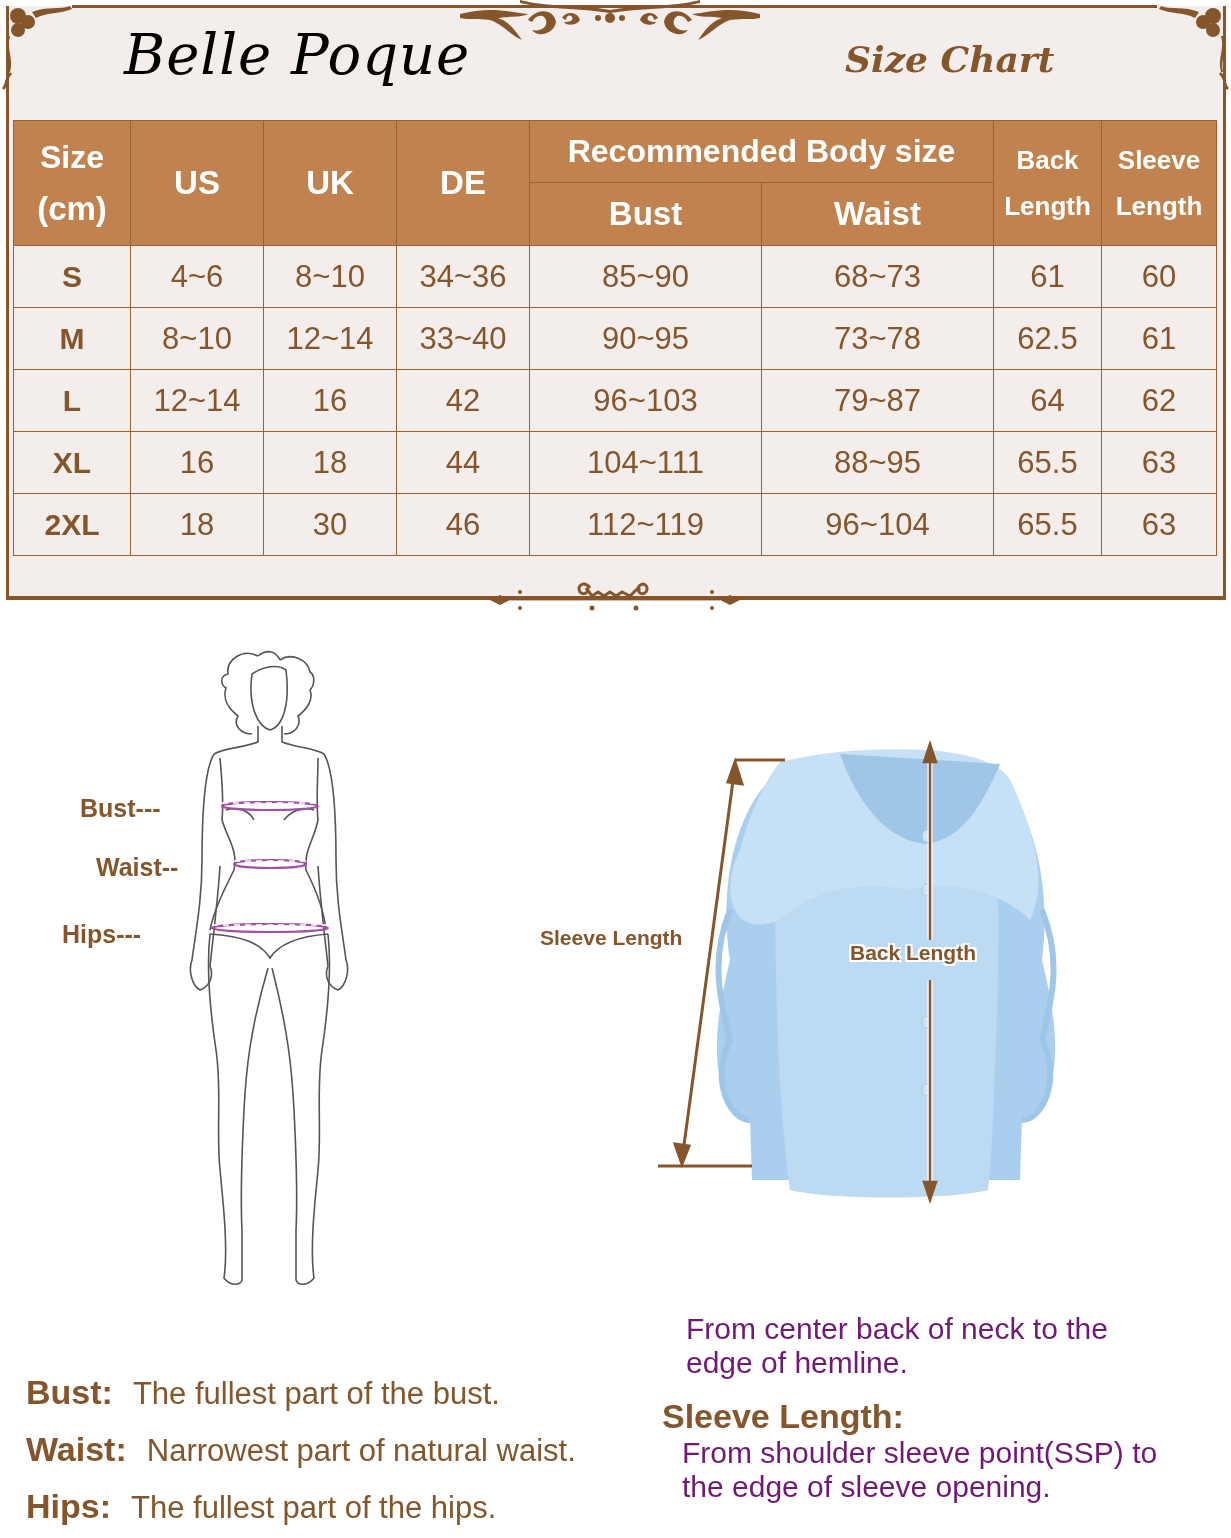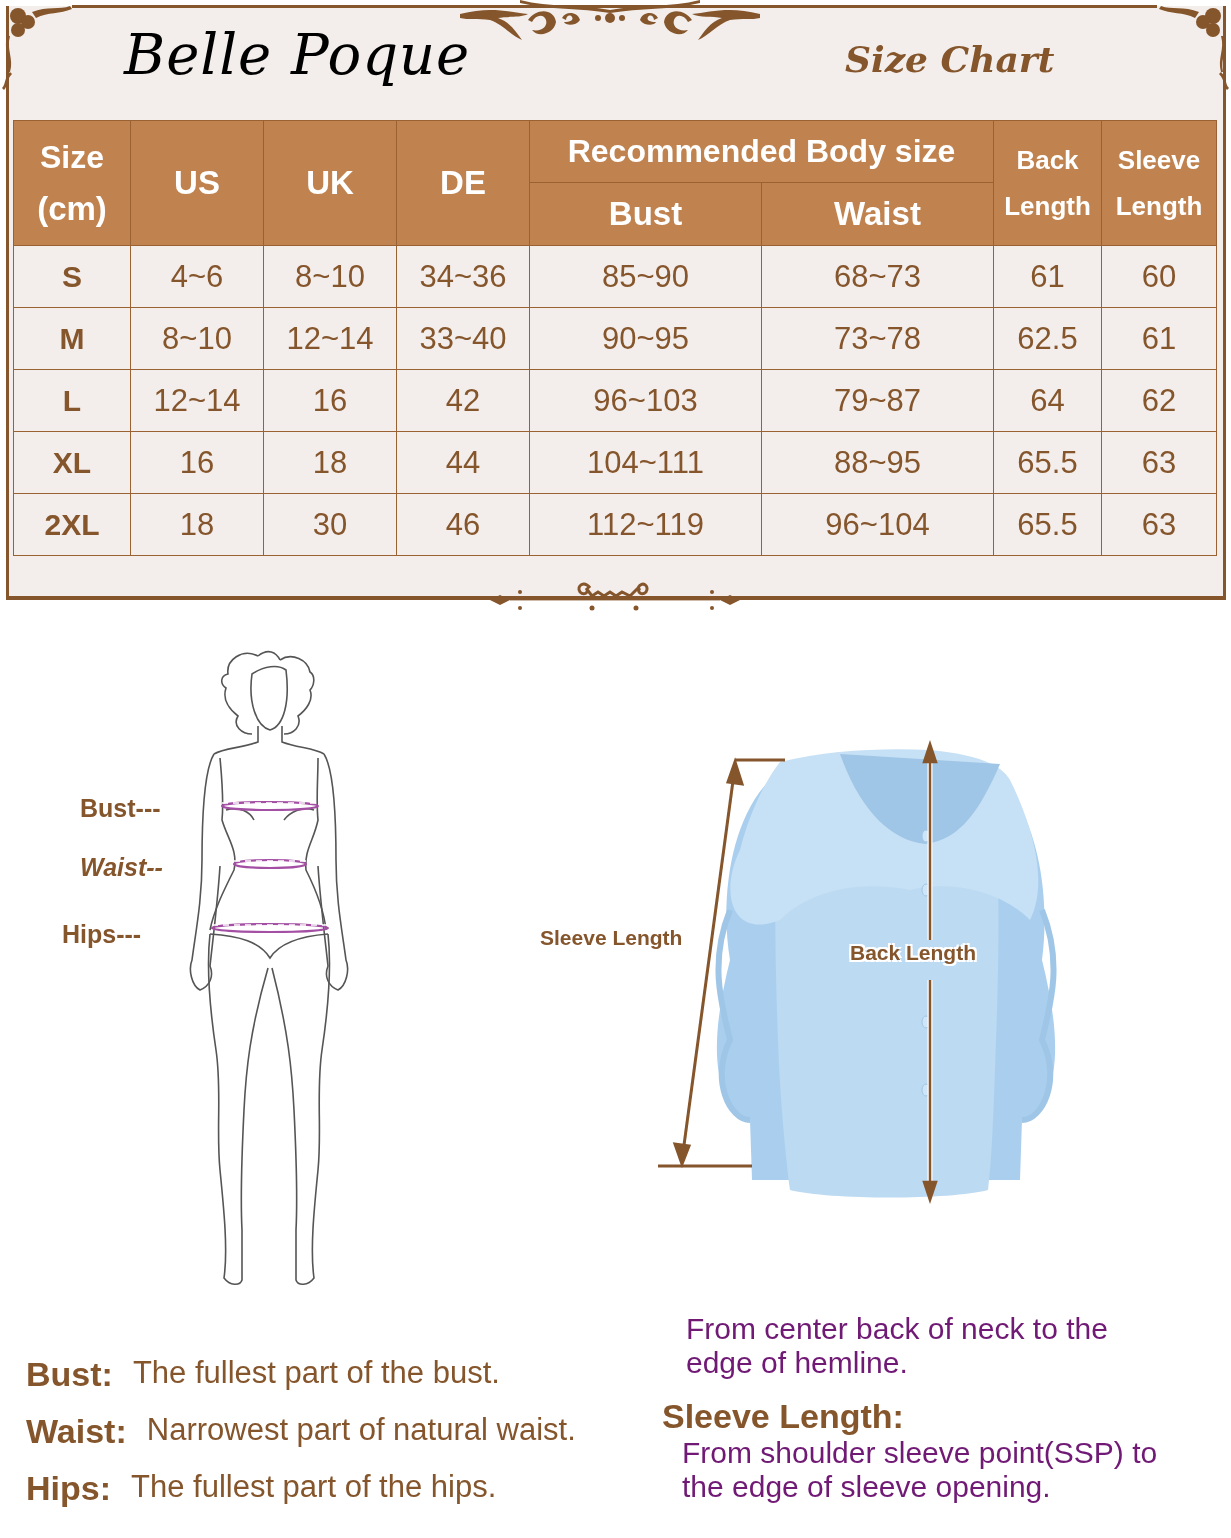--- a/index.html
+++ b/index.html
@@ -65,21 +65,21 @@
   }
   .blouse-wrap { position: absolute; left: 530px; top: 740px; width: 630px; height: 470px; }
   .blouse-label {
     position: absolute; font-weight: bold; font-size: 21px; color: #85552c;
     text-shadow: -2px -2px 0 #fff, 2px -2px 0 #fff, -2px 2px 0 #fff, 2px 2px 0 #fff;
     white-space: nowrap;
   }
 
   
   .defs-left { position: absolute; left: 26px; top: 1355px; }
-  .def-row { display: flex; align-items: flex-start; height: 57px; }
+  .def-row { display: flex; align-items: flex-end; height: 57px; }
   .def-term { font-weight: bold; font-size: 34px; color: #85552c; margin-right: 20px; }
   .def-text { font-size: 31px; color: #85552c; }
   .defs-right { position: absolute; left: 662px; top: 1312px; width: 560px; }
   .def-head { font-weight: bold; font-size: 34px; color: #85552c; line-height: 40px; }
   .def-body { font-size: 30px; color: #701a75; line-height: 34px; padding-left: 24px; }
   .def-body.sl { padding-left: 20px; }
 </style>
 </head>
 <body>
 
@@ -257,21 +257,21 @@
     <ellipse cx="90" cy="234" rx="36" ry="4"></ellipse>
     <ellipse cx="90" cy="298" rx="58" ry="4"></ellipse>
   </g>
   <g fill="none" stroke="#ffffff" stroke-width="1.5" stroke-dasharray="6 5">
     <path d="M42 173 L138 173"></path>
       <path d="M54 231 L126 231"></path>
       <path d="M32 295 L148 295"></path>
   </g>
 </svg>
 <div class="measure-label" style="left:80px; top:794px;">Bust---</div>
-<div class="measure-label" style="left:80px; top:853px;font-style:italic;">Waist--</div>
+<div class="measure-label" style="left:96px; top:853px;">Waist--</div>
 <div class="measure-label" style="left:62px; top:920px;">Hips---</div>
 
 <div class="blouse-wrap">
   <svg width="630" height="470" viewBox="0 0 630 470">
 
     <path d="M240 40 C200 80 190 160 200 220 C180 300 180 360 220 380 L222 440 L270 440 L270 360 Z" fill="#aacfee"></path>
     <path d="M470 40 C510 80 520 160 512 220 C532 300 532 360 492 380 L490 440 L442 440 L442 360 Z" fill="#aacfee"></path>
 
     <path d="M250 30 L400 10 L460 30 C470 80 470 200 466 300 C464 360 462 420 458 450 C420 460 300 460 260 450 C256 420 250 360 248 300 C244 200 244 80 250 30 Z" fill="#bcdaf2"></path>
 

